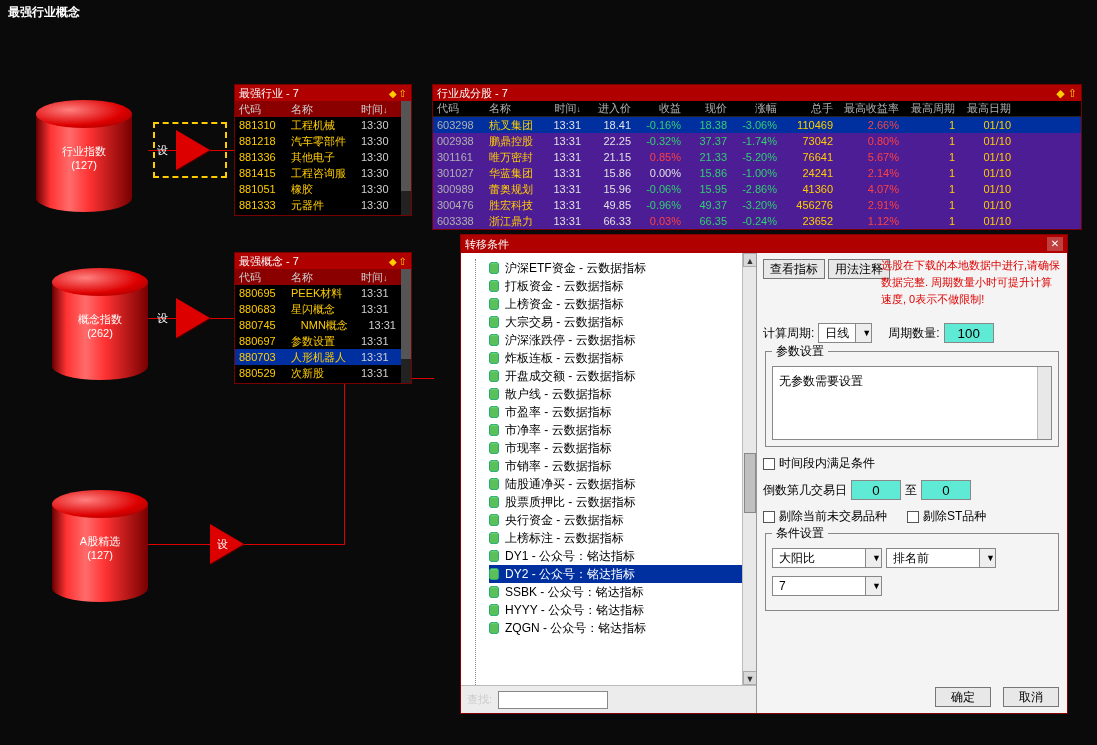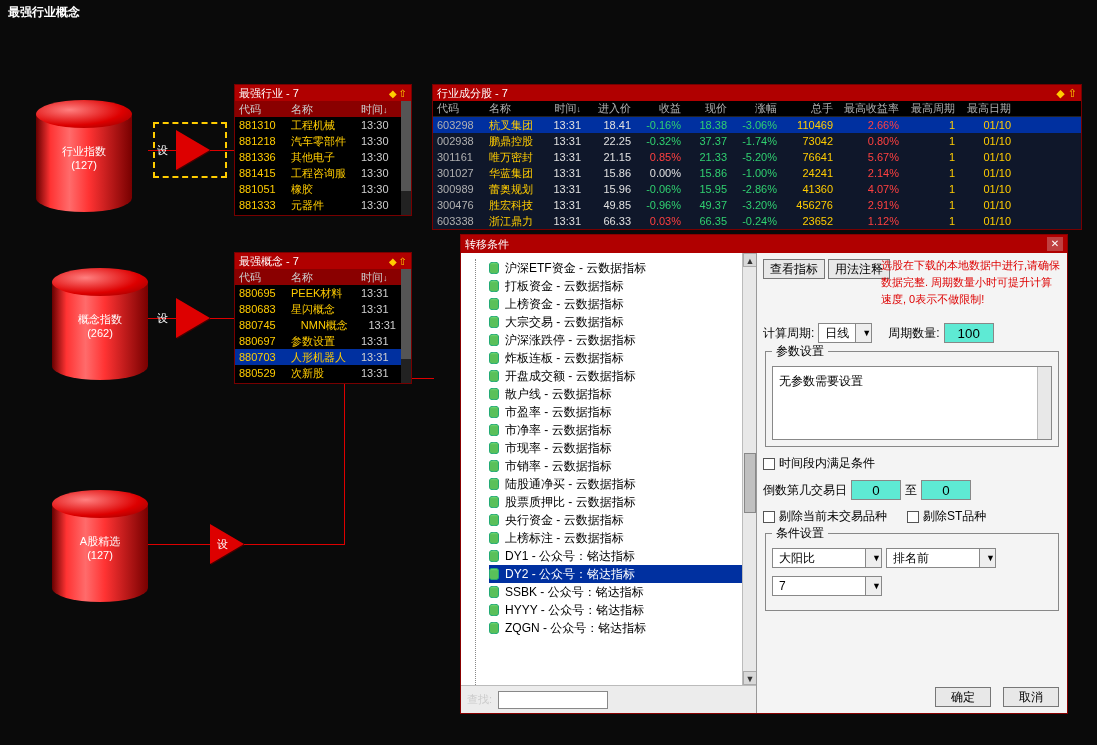--- a/index.html
+++ b/index.html
@@ -36,21 +36,21 @@
   .thead,.trow { display:flex; padding:0 4px; height:16px; align-items:center; font-size:11px; }
   .thead { background:#8a0000; color:#ccc; }
   .trow { color:#ffcc00; }
   .trow .c-time{ color:#d0d0d0; }
   .sel { background:#0030a0 !important; color:#ffcc00; }
   .sort-arrow { font-size:9px; color:#ccc; }
   .vscroll { position:absolute; right:0; top:16px; bottom:0; width:10px; background:#222; }
   .vscroll .thumb{ background:#555; width:10px; position:absolute; }
 
   
-  .big-table { position:absolute; left:432px; top:84px; right:14px; border:1px solid #700; background:#0f172a; }
+  .big-table { position:absolute; left:432px; top:84px; right:14px; border:1px solid #700; background:#4c1d95; }
   .bt-hdr { height:16px; background:#b00000; color:#fff; display:flex; align-items:center; padding:0 4px; font-size:11px; justify-content:space-between;}
   .bt-head { height:16px; background:#000; color:#b0b0b0; display:flex; align-items:center; font-size:11px; border-bottom:1px solid #222;}
   .bt-row  { height:16px; display:flex; align-items:center; font-size:11px; }
   .bt-row.blue { background:#0030a0; }
   .c-red{color:#ff4040;} .c-green{color:#30d070;} .c-yellow{color:#ffcc00;} .c-white{color:#e0e0e0;} .c-grey{color:#b0b0b0;}
   .bt-col { text-align:right; padding-right:6px;}
   .bt-col.lft{text-align:left;padding-left:4px;}
 
   
   .dialog { position:absolute; left:460px; top:234px; width:608px; height:480px; background:#cfcfcf; border:1px solid #800; }

